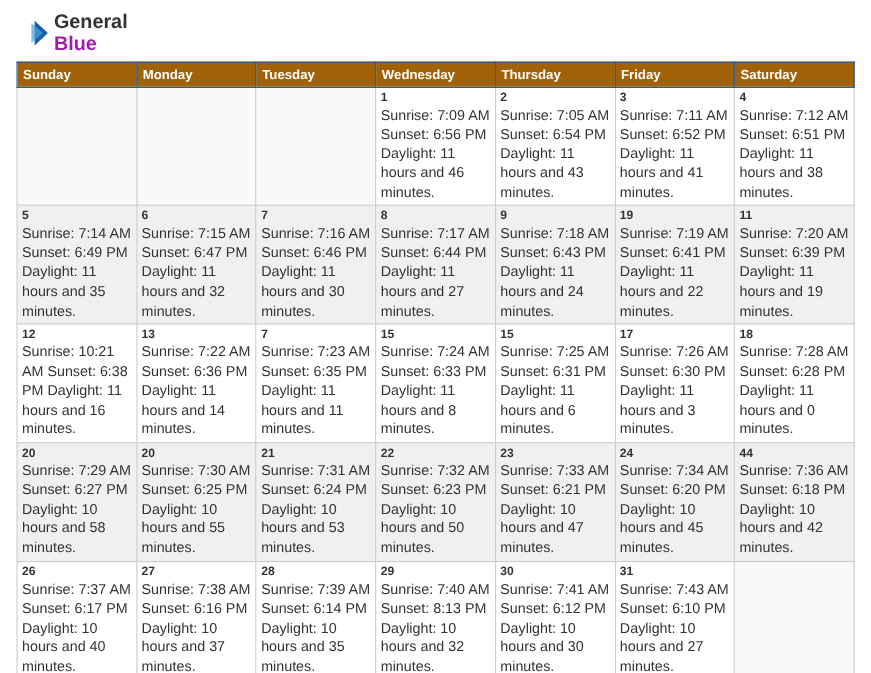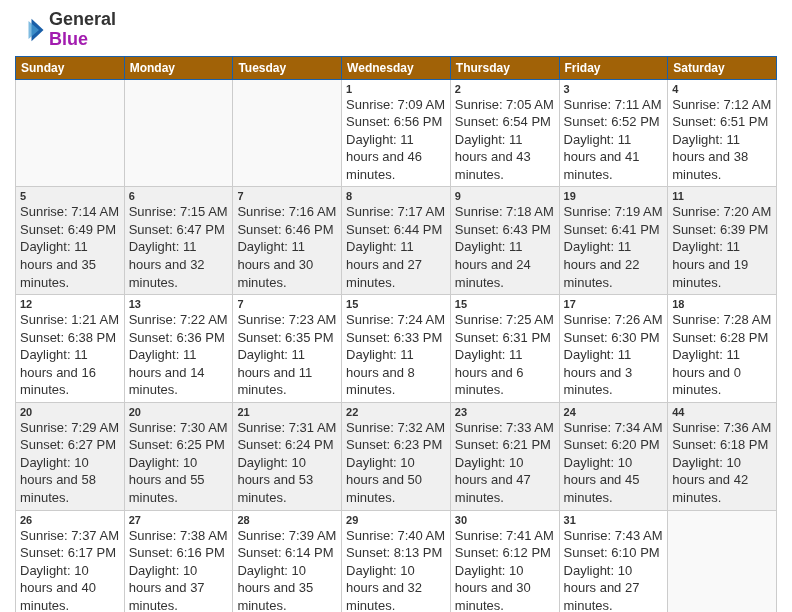--- a/index.html
+++ b/index.html
@@ -197,21 +197,21 @@
           <td>
             <span class="day-num">11</span>
             <div class="cell-text">Sunrise: 7:20 AM
 Sunset: 6:39 PM
 Daylight: 11 hours and 19 minutes.</div>
           </td>
         </tr>
         <tr>
           <td>
             <span class="day-num">12</span>
-            <div class="cell-text">Sunrise: 1:21 AM
+            <div class="cell-text">Sunrise: 10:21 AM
 Sunset: 6:38 PM
 Daylight: 11 hours and 16 minutes.</div>
           </td>
           <td>
             <span class="day-num">13</span>
             <div class="cell-text">Sunrise: 7:22 AM
 Sunset: 6:36 PM
 Daylight: 11 hours and 14 minutes.</div>
           </td>
           <td>

